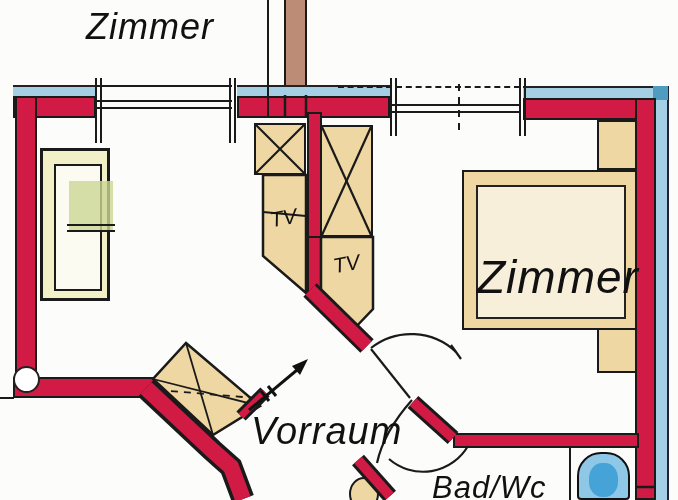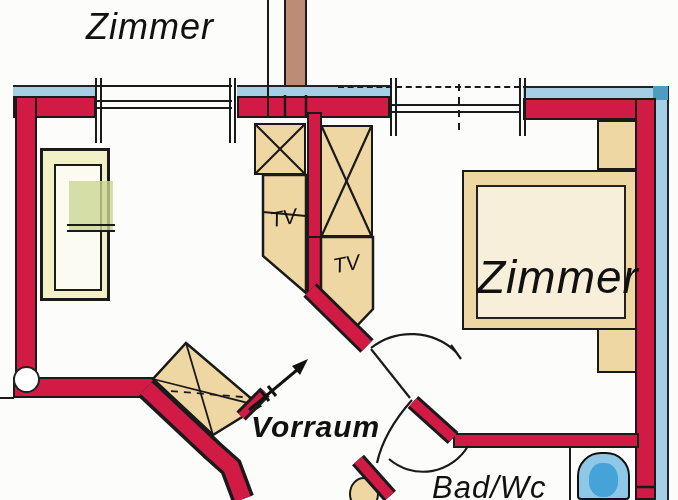--- a/index.html
+++ b/index.html
@@ -49,21 +49,21 @@
   #bathtub{left:577px;top:452px;width:53px;height:48px;background:#8fc7e6;
            border:2.5px solid #111;border-radius:24px 24px 4px 4px;box-sizing:border-box;z-index:2;}
   #bathtub-water{position:absolute;left:10px;top:9px;width:29px;height:34px;background:#45a3d8;border-radius:45%;}
   
   #overlay{position:absolute;left:0;top:0;width:678px;height:500px;z-index:4;pointer-events:none;}
   
   .lbl{position:absolute;color:#111;font-style:italic;white-space:nowrap;z-index:6;letter-spacing:1px;}
   #lbl-balkon  {left:86px; top:6px;  font-size:36px;}
   #lbl-wohnraum{left:110px;top:291px;font-size:37px;}
   #lbl-zimmer  {left:477px;top:250px;font-size:46px;}
-  #lbl-vorraum {left:251px;top:410px;font-size:30px;font-weight:bold;}
+  #lbl-vorraum {left:251px;top:410px;font-size:38px;}
   #lbl-badwc   {left:432px;top:470px;font-size:31px;}
   .lbl-tv{position:absolute;color:#111;font-style:italic;font-size:21px;z-index:6;transform:rotate(-10deg);}
   #lbl-tv-left {left:270px;top:206px;}
   #lbl-tv-right{left:333px;top:252px;}
 </style>
 </head>
 <body>
 
 <div id="stage">
 

